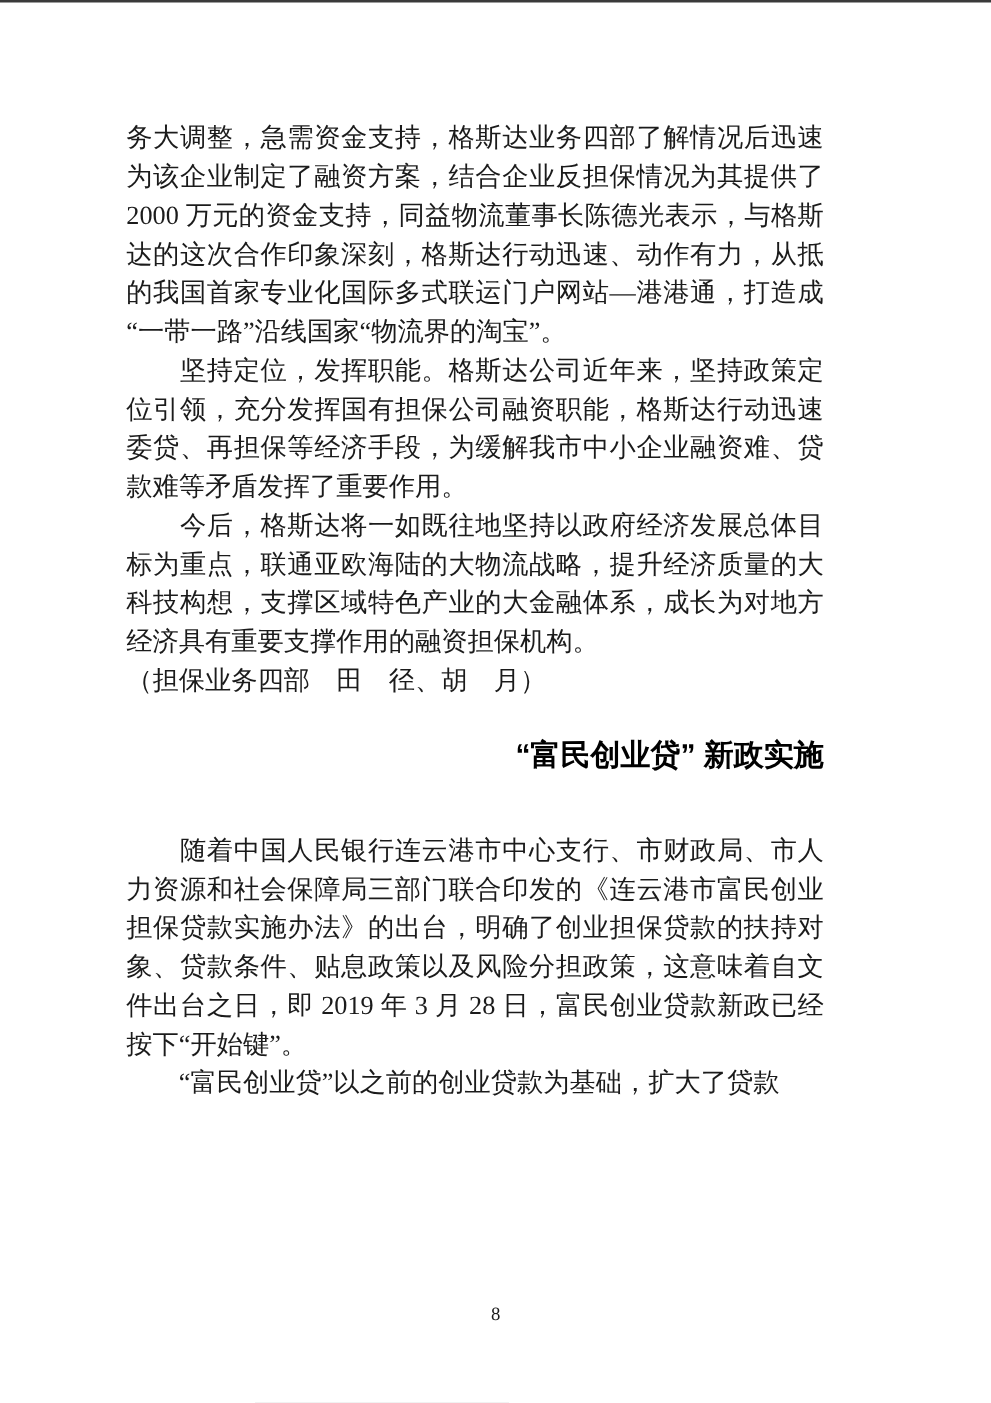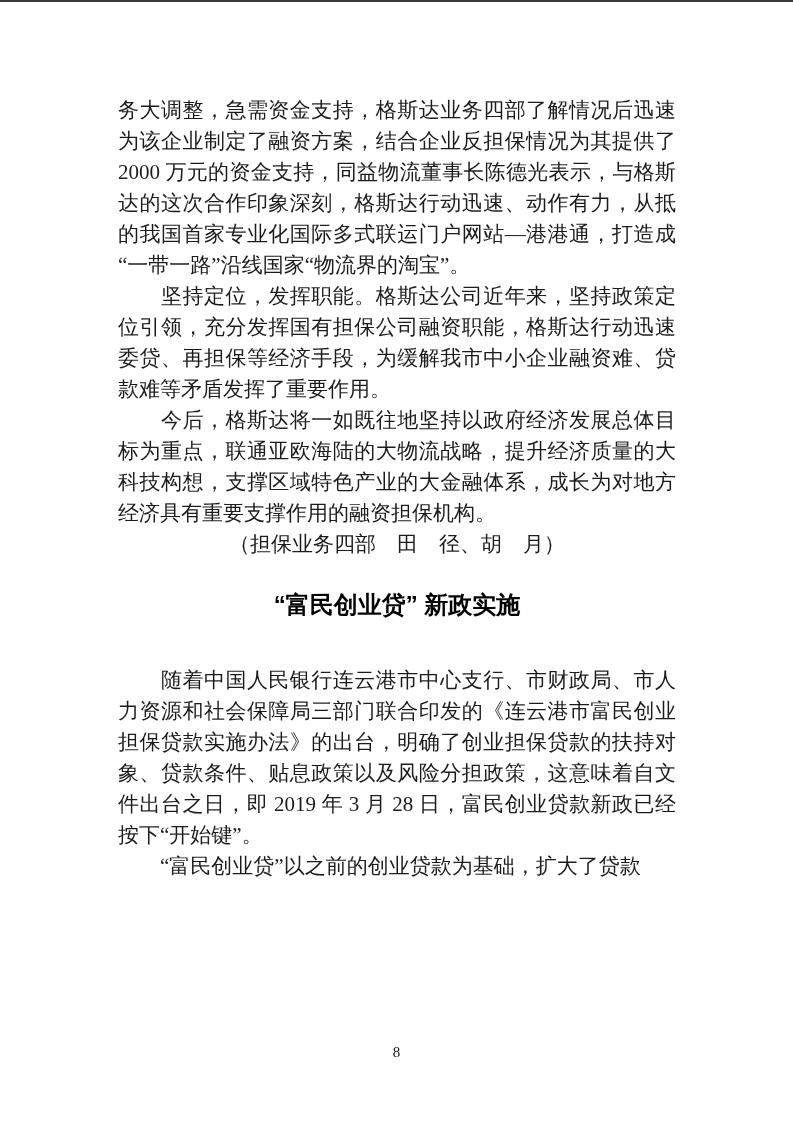--- a/index.html
+++ b/index.html
@@ -20,47 +20,47 @@
   .scan-edge {
     position: absolute;
     top: 0;
     left: 0;
     width: 100%;
     height: 2px;
     background: #3a3a3a;
   }
   .content {
     position: absolute;
-    left: 118px;
+    left: 101px;
     top: 95px;
     width: 558px;
   }
   .para {
     margin: 0;
     padding: 0;
   }
   .line {
     font-size: 21px;
     line-height: 31px;
     text-align: justify;
     text-align-last: justify;
     white-space: pre-wrap;
   }
   .line.list-last {
     text-align-last: left;
   }
   .byline {
     font-size: 21px;
     line-height: 31px;
-    text-align: center;
+    text-align: left;
     white-space: pre-wrap;
   }
   .heading {
     margin: 27px 0 42px 0;
-    text-align: center;
+    text-align: right;
     font-family: "Liberation Sans", "DejaVu Sans", sans-serif;
     font-weight: bold;
     font-size: 24px;
     line-height: 36px;
     color: #000000;
     white-space: pre-wrap;
   }
   .pagenum {
     position: absolute;
     left: 0;

